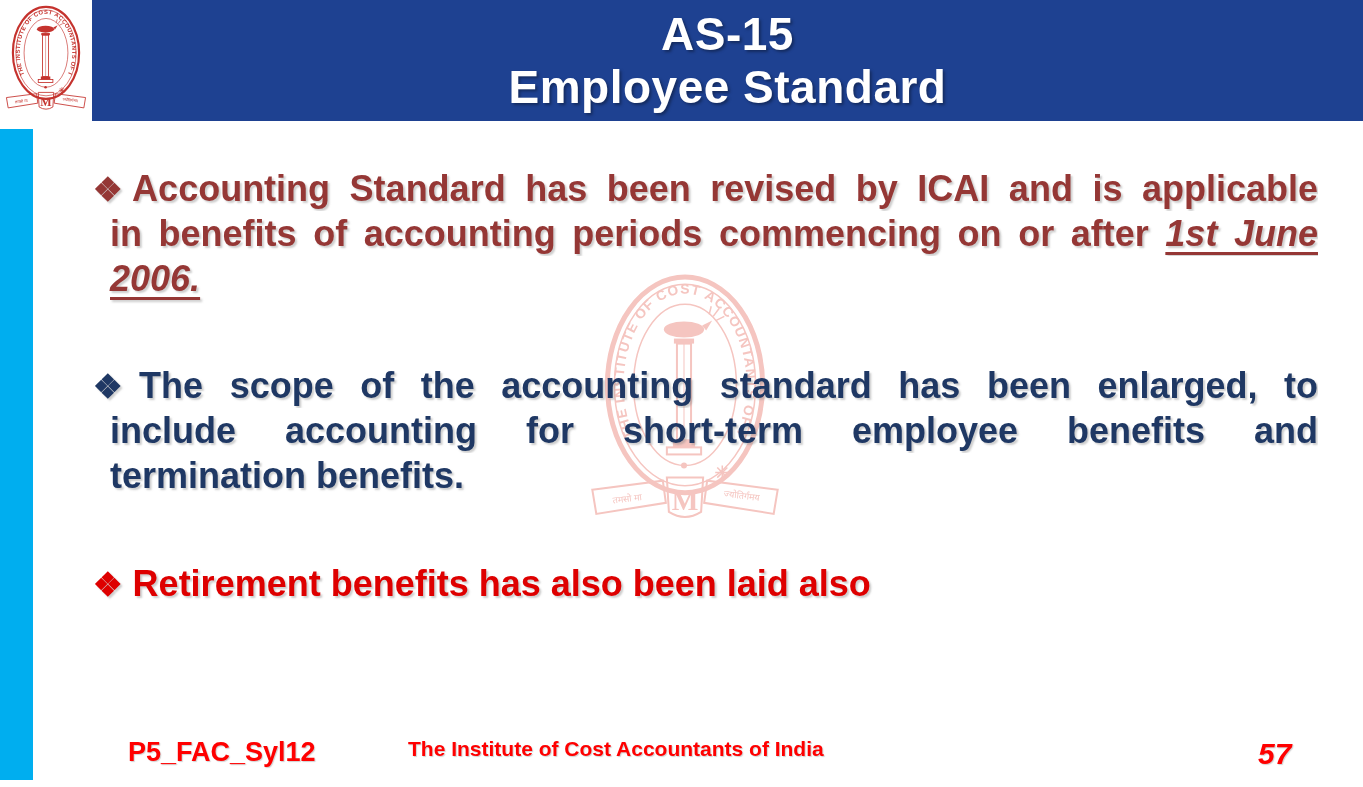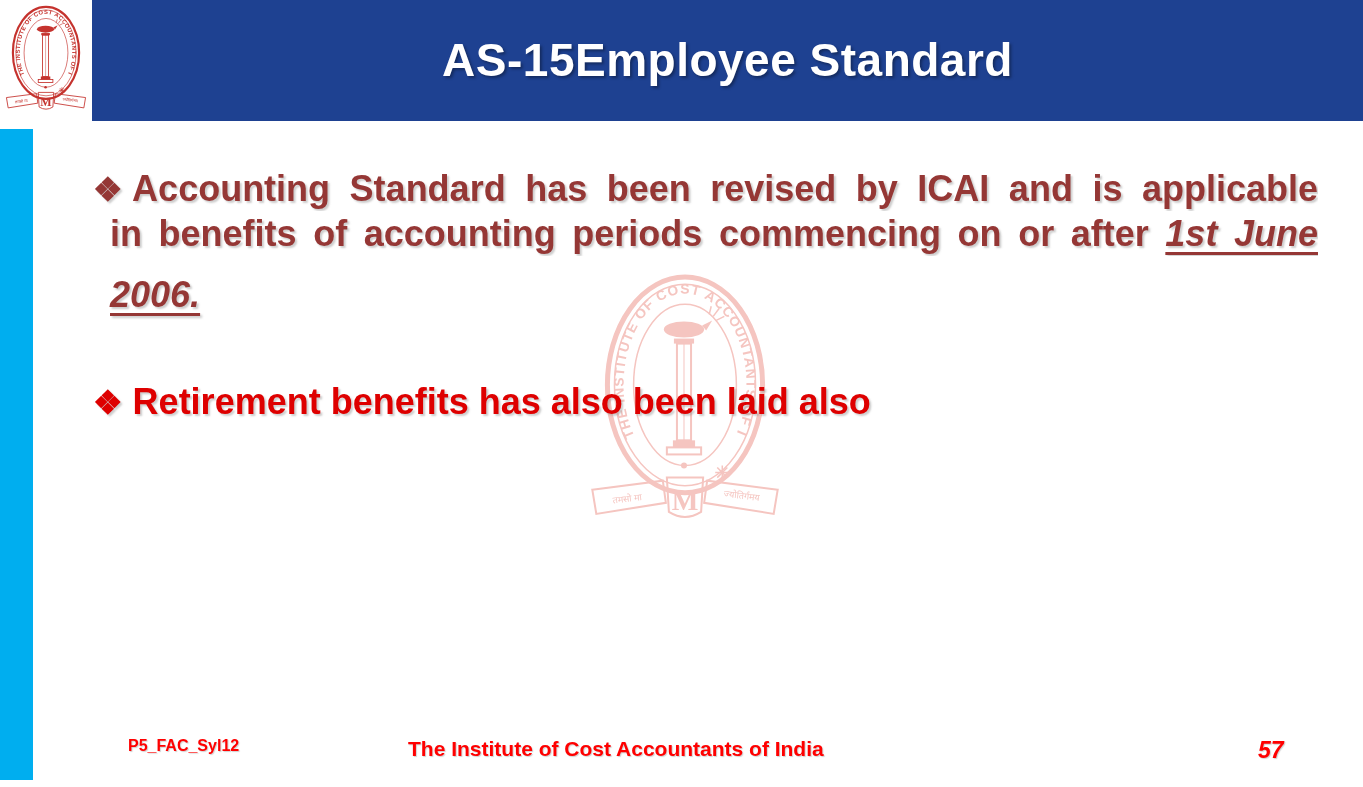--- a/index.html
+++ b/index.html
@@ -4,21 +4,21 @@
 <style>
   html,body { margin:0; padding:0; background:#ffffff; }
   .slide {
     position:relative; width:1363px; height:787px; background:#fff;
     overflow:hidden; font-family:"Liberation Sans", sans-serif;
   }
   
   .titlebar {
     position:absolute; left:92px; top:0; width:1271px; height:121px;
     background:var(--header_bg,#1E4191); color:#fff;
-    display:flex; flex-direction:row; align-items:center; justify-content:center;
+    display:flex; flex-direction:column; align-items:center; justify-content:center;
     font-weight:bold; font-size:46px; line-height:53px;
     text-shadow:2px 2px 3px rgba(0,0,0,0.35); letter-spacing:0.5px;
   }
   
   .logo-box {
     position:absolute; left:0; top:0; width:92px; height:116px; background:#fff;
     display:flex; align-items:center; justify-content:center;
   }
   .logo-box svg { width:86px; height:112px; color:var(--logo_red,#C5332E); }
   
@@ -35,36 +35,36 @@
   .content { position:absolute; left:93px; top:166px; width:1225px; z-index:1; }
   .bullet {
     font-weight:bold; font-size:36px; line-height:45px;
     text-shadow:2px 2px 2px rgba(130,130,130,0.40);
   }
   .b1 { color:var(--text_maroon,#953735); margin-bottom:62px; }
   .b2 { color:var(--text_navy,#1F3864);  margin-bottom:63px; }
   .b3 { color:var(--text_red,#DE0000); }
   .jl { height:45px; overflow:hidden; text-align:justify; }
   .jl::after { content:""; display:inline-block; width:100%; height:0; }
-  .line-left { height:45px;margin-top:16px; }
+  .line-left { height:45px; }
   .cont { padding-left:17px; }
   .marker { font-size:33px; }
   .em {
     font-style:italic; text-decoration:underline;
     text-decoration-thickness:3px; text-underline-offset:6px;
   }
   
   .f-left, .f-center, .f-page {
     position:absolute; top:737px; font-weight:bold;
     color:var(--footer_red,#FF0000); text-shadow:1px 1px 1px rgba(150,150,150,0.45);
     z-index:2;
   }
-  .f-left   { left:128px;  font-size:16px; }
+  .f-left   { left:128px;  font-size:27px; }
   .f-center { left:408px;  font-size:21px; }
-  .f-page   { left:1258px; font-size:23px; font-style:italic; }
+  .f-page   { left:1258px; font-size:30px; font-style:italic; }
   .defs-hidden { position:absolute; width:0; height:0; overflow:hidden; }
 </style>
 </head>
 <body>
 
 <svg class="defs-hidden" aria-hidden="true">
   <defs>
     <symbol id="icai-emblem" viewBox="0 0 200 260">
       <ellipse cx="100" cy="118" rx="77" ry="107" fill="none" stroke="currentColor" stroke-width="5"></ellipse>
       <ellipse cx="100" cy="118" rx="70" ry="100" fill="none" stroke="currentColor" stroke-width="1.5"></ellipse>
@@ -126,20 +126,25 @@
   </svg>
 
   <main class="content">
 
     <div class="bullet b1">
       <div class="jl"><span class="marker">❖</span><span>Accounting Standard has been revised by ICAI and is applicable</span></div>
       <div class="jl cont"><span>in benefits of accounting periods commencing on or after</span> <span class="em">1st June</span></div>
       <div class="line-left cont"><span class="em">2006.</span></div>
     </div>
 
+    <div class="bullet b2">
+      <div class="jl"><span class="marker">❖</span><span>The scope of the accounting standard has been enlarged, to</span></div>
+      <div class="jl cont"><span>include accounting for short-term employee benefits and</span></div>
+      <div class="line-left cont"><span>termination benefits.</span></div>
+    </div>
 
     <div class="bullet b3">
       <div class="line-left"><span class="marker">❖</span> <span>Retirement benefits has also been laid also</span></div>
     </div>
 
   </main>
 
   <span class="f-left">P5_FAC_Syl12</span>
   <span class="f-center">The Institute of Cost Accountants of India</span>
   <span class="f-page">57</span>

